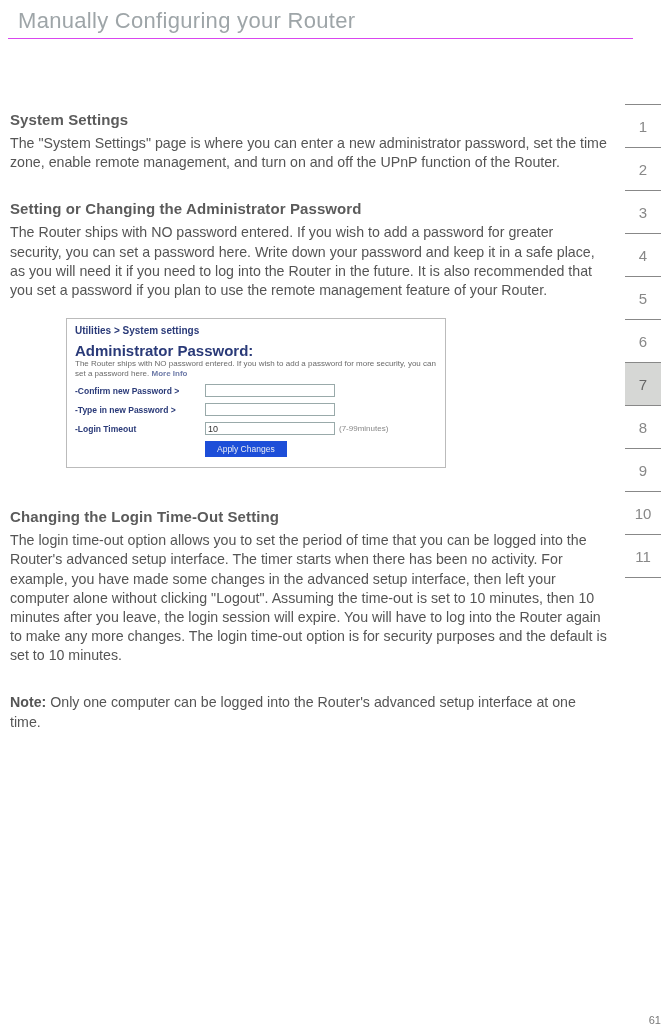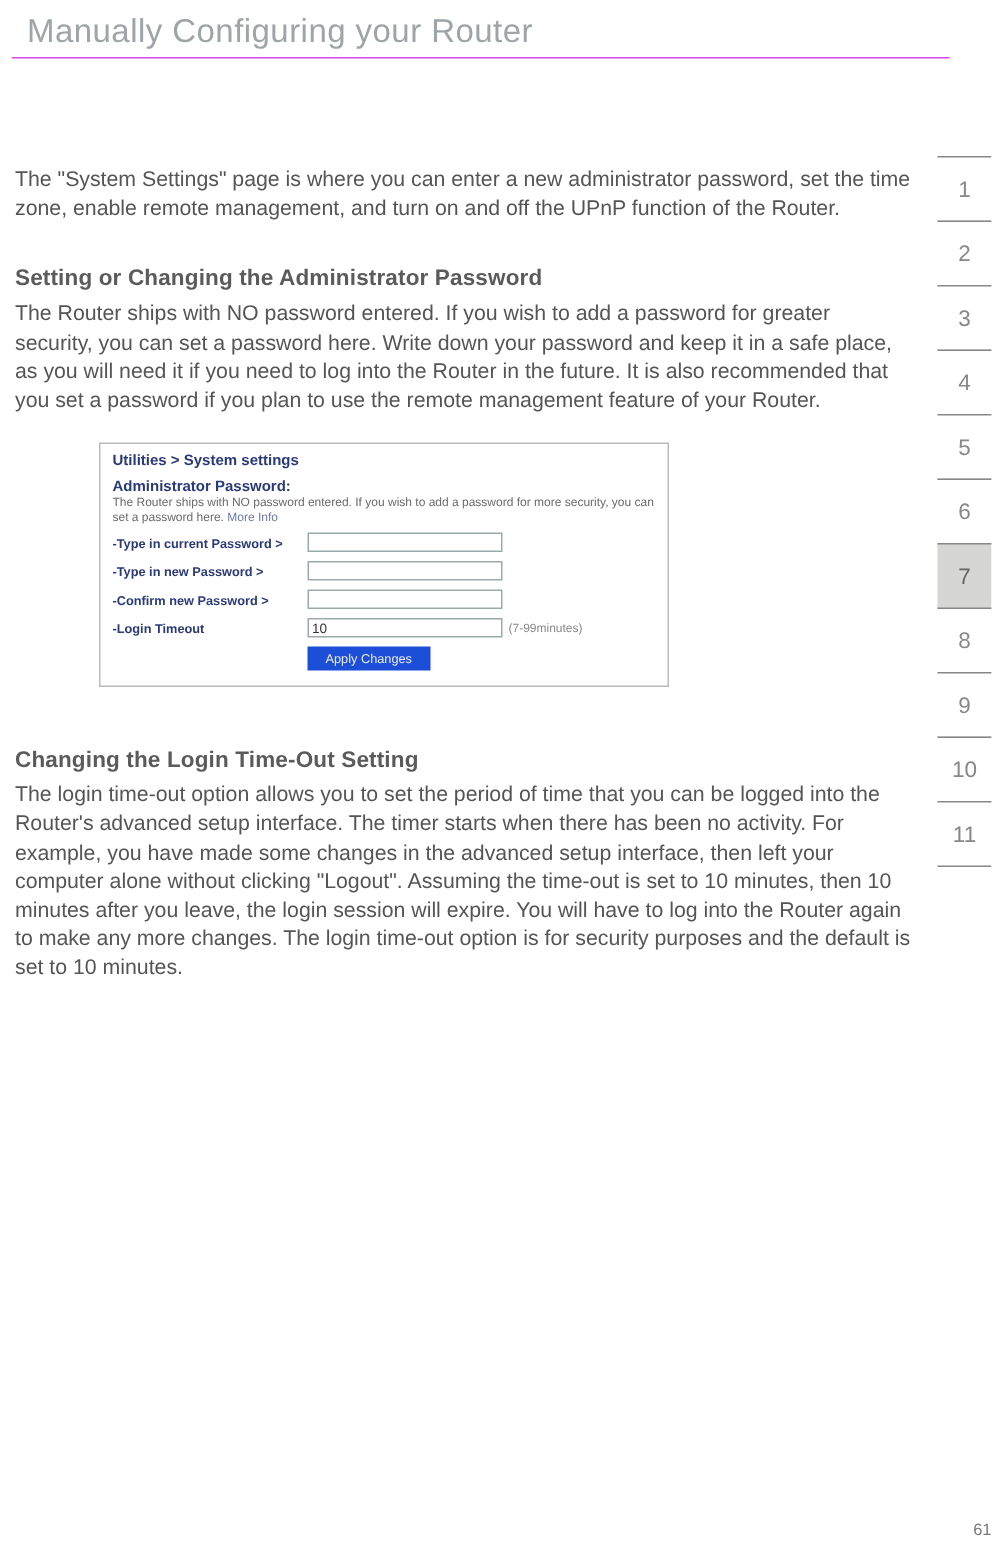--- a/index.html
+++ b/index.html
@@ -72,29 +72,29 @@
   }
   .inset-title {
     color: #2a3a78;
     font-weight: bold;
     font-size: 10px;
     margin-bottom: 6px;
   }
   .inset-sub {
     color: #2a3a78;
     font-weight: bold;
-    font-size: 10px;
+    font-size: 15px;
     margin-top: 4px;
   }
   .inset-desc {
     font-size: 8px;
     color: #6a6a6a;
     line-height: 1.2;
   }
-  .inset-desc .more { color: #6d7aa8; }
+  .inset-desc .more { color: #6d7aa8; font-weight: bold; }
   .inset-row {
     display: flex;
     align-items: center;
     margin-top: 6px;
   }
   .inset-label {
     width: 130px;
     color: #2a3a78;
     font-weight: bold;
     font-size: 8.5px;
@@ -149,53 +149,53 @@
   <div class="side-tab">6</div>
   <div class="side-tab active">7</div>
   <div class="side-tab">8</div>
   <div class="side-tab">9</div>
   <div class="side-tab">10</div>
   <div class="side-tab">11</div>
 </div>
 
 <div class="content">
 
+  <div class="section-heading">System Settings</div>
   <div class="body-text">The "System Settings" page is where you can enter a new administrator password, set the time zone, enable remote management, and turn on and off the UPnP function of the Router.</div>
 
   <div class="section-heading">Setting or Changing the Administrator Password</div>
   <div class="body-text tight">The Router ships with NO password entered. If you wish to add a password for greater security, you can set a password here. Write down your password and keep it in a safe place, as you will need it if you need to log into the Router in the future. It is also recommended that you set a password if you plan to use the remote management feature of your Router.</div>
 
   <div class="inset">
     <div class="inset-title">Utilities &gt; System settings</div>
     <div class="inset-sub">Administrator Password:</div>
     <div class="inset-desc">
       <span>The Router ships with NO password entered. If you wish to add a password for more security, you can set a password here. </span><span class="more">More Info</span>
     </div>
 
     <div class="inset-row">
-      <div class="inset-label">-Type in current Password &gt;</div>
+      <div class="inset-label">-Confirm new Password &gt;</div>
       <input class="inset-input" type="password" style="">
     </div>
     <div class="inset-row">
       <div class="inset-label">-Type in new Password &gt;</div>
-      <input class="inset-input" type="password" style="">
-    </div>
-    <div class="inset-row">
-      <div class="inset-label">-Confirm new Password &gt;</div>
       <input class="inset-input" type="password" style="">
     </div>
     <div class="inset-row">
       <div class="inset-label">-Login Timeout</div>
       <input class="inset-input" type="text" value="10" style="">
       <span class="inset-hint">(7-99minutes)</span>
     </div>
     <div class="inset-btn-row">
       <button class="inset-btn">Apply Changes</button>
     </div>
   </div>
 
   <div class="section-heading">Changing the Login Time-Out Setting</div>
   <div class="body-text">The login time-out option allows you to set the period of time that you can be logged into the Router's advanced setup interface. The timer starts when there has been no activity. For example, you have made some changes in the advanced setup interface, then left your computer alone without clicking "Logout". Assuming the time-out is set to 10 minutes, then 10 minutes after you leave, the login session will expire. You will have to log into the Router again to make any more changes. The login time-out option is for security purposes and the default is set to 10 minutes.</div>
 
+  <div class="body-text">
+    <span class="note-label">Note:</span><span> Only one computer can be logged into the Router's advanced setup interface at one time.</span>
+  </div>
 
 </div>
 
 <div class="page-num">61</div>
 
 </body></html>

